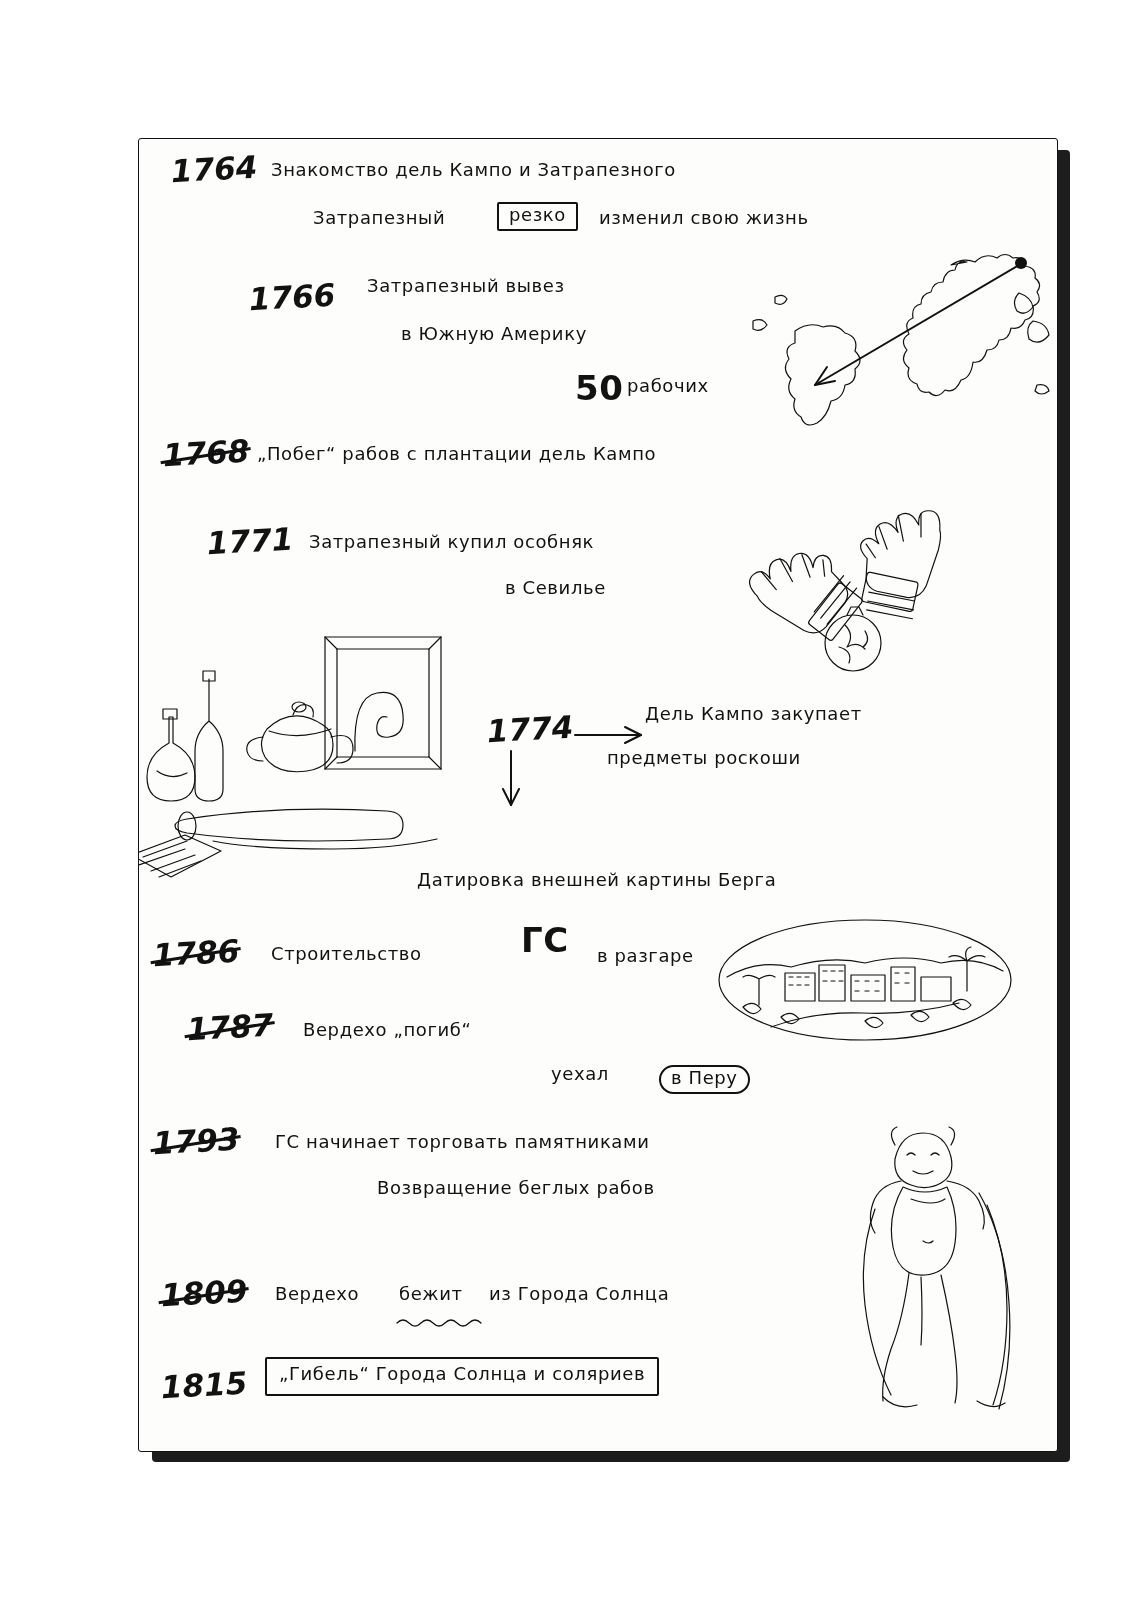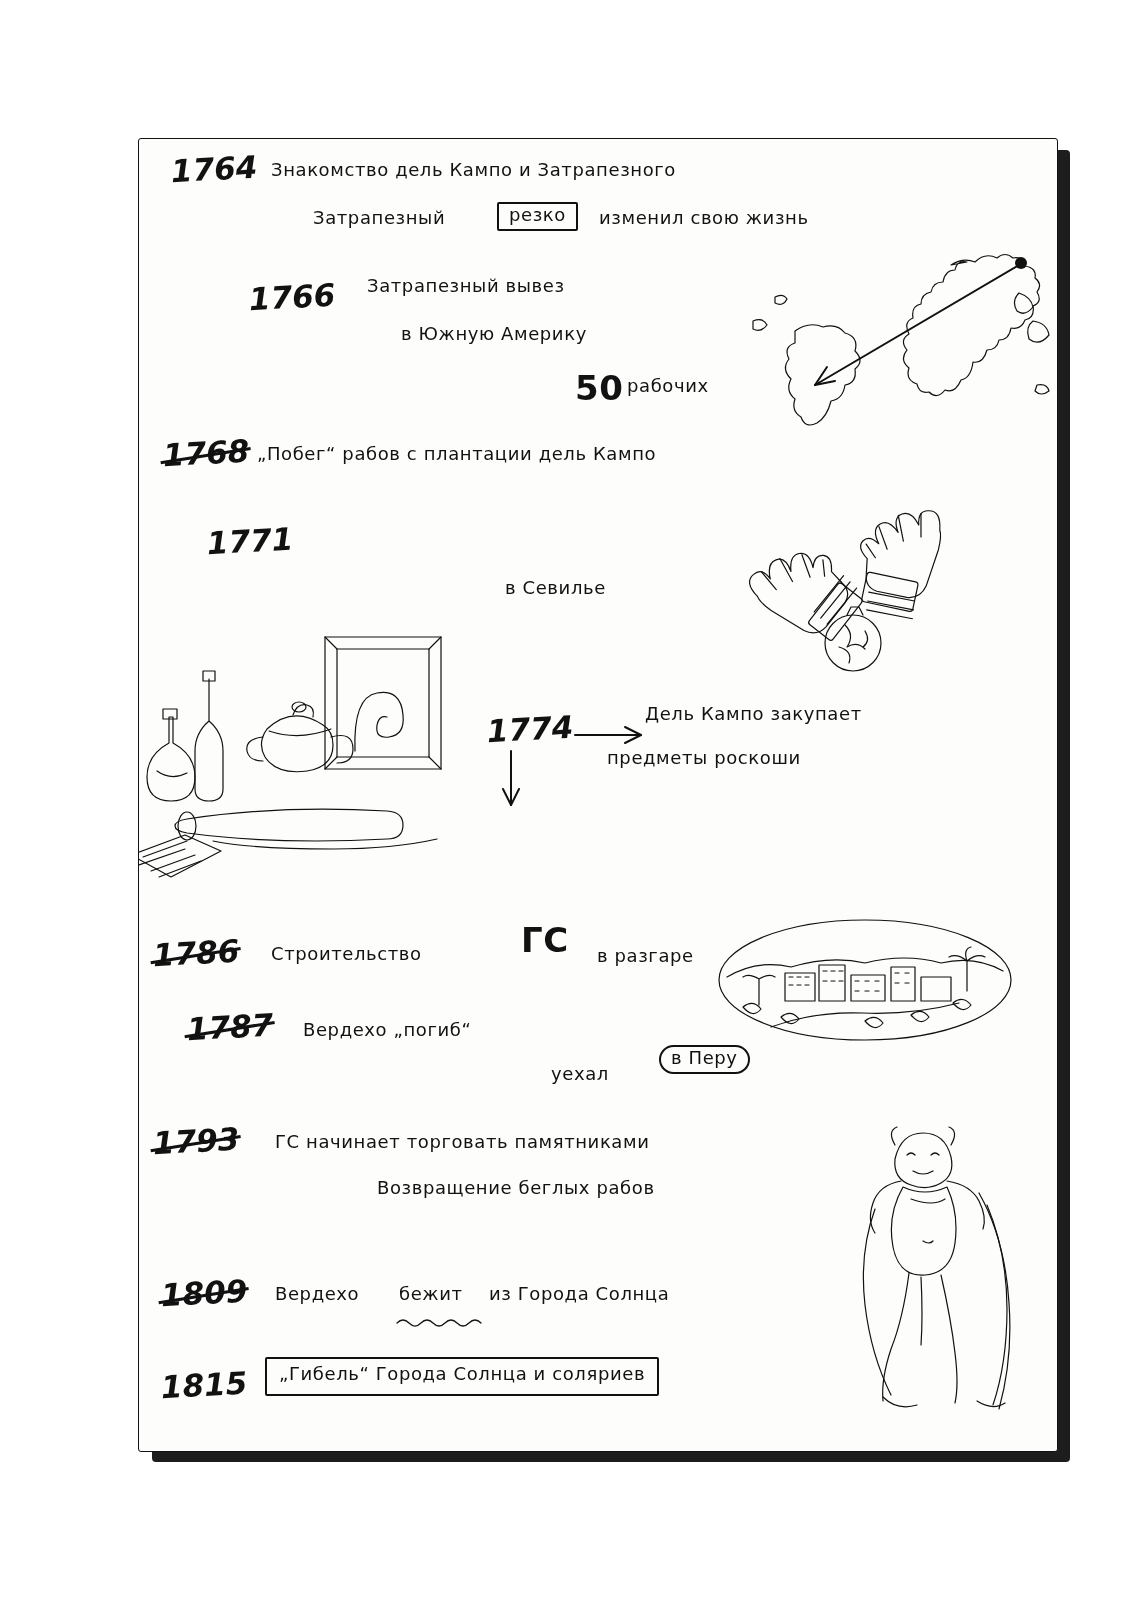--- a/index.html
+++ b/index.html
@@ -118,20 +118,21 @@
       <circle class="ink-fill" cx="284" cy="28" r="6"></circle>
       <path class="ink" d="M282 30 L78 150"></path>
       <path class="ink" d="M78 150 L98 146 M78 150 L90 132"></path>
     </svg>
   </div>
 
   <div class="hw year strike-year" style="left:24px; top:298px;">1768</div>
   <div class="hw body-txt" style="left:118px; top:306px;">„Побег“ рабов  с  плантации  дель   Кампо</div>
 
   <div class="hw year" style="left:68px; top:386px;">1771</div>
+  <div class="hw body-txt" style="left:170px; top:394px;">Затрапезный  купил   особняк</div>
   <div class="hw body-txt" style="left:366px; top:440px;">в   Севилье</div>
 
   <div class="art" style="left:596px; top:358px;">
     <svg width="230" height="180" viewBox="0 0 230 180">
       <g transform="rotate(-20 115 70)">
 
         <path class="ink-thin" d="M18 66 q-8 -18 4 -22 q10 -4 14 10 q2 -16 12 -16 q10 0 10 16 q4 -16 14 -14 q10 2 8 18 q6 -12 14 -8 q8 4 2 18 l6 14 q6 12 -4 20 l-26 16 q-12 6 -22 -4 l-24 -30 q-8 -12 -8 -18 z"></path>
         <path class="ink-thin" d="M30 44 l8 22 M52 38 l4 26 M74 42 l0 24 M92 54 l-4 16"></path>
 
         <rect class="ink-thin" x="60" y="92" width="52" height="30" rx="3" transform="rotate(-32 86 107)"></rect>
@@ -190,20 +191,21 @@
   </div>
   <div class="art" style="left:352px; top:608px;">
     <svg width="40" height="72" viewBox="0 0 40 72">
       <path class="ink" d="M20 4 L20 58"></path>
       <path class="ink" d="M20 58 L12 42 M20 58 L28 42"></path>
     </svg>
   </div>
 
   <div class="hw body-txt" style="left:506px; top:566px;">Дель   Кампо  закупает</div>
   <div class="hw body-txt" style="left:468px; top:610px;">предметы  роскоши</div>
+  <div class="hw body-txt" style="left:278px; top:732px;">Датировка  внешней  картины  Берга</div>
 
   <div class="hw year strike-year" style="left:14px; top:798px;">1786</div>
   <div class="hw body-txt" style="left:132px; top:806px;">Строительство</div>
   <div class="hw body-txt big" style="left:382px; top:784px;">ГС</div>
   <div class="hw body-txt" style="left:458px; top:808px;">в  разгаре</div>
 
   <div class="art" style="left:576px; top:776px;">
     <svg width="300" height="130" viewBox="0 0 300 130">
       <ellipse class="ink-thin" cx="150" cy="65" rx="146" ry="60"></ellipse>
 
@@ -224,21 +226,21 @@
 
       <path class="ink-thin" d="M56 112 q44 -16 92 -14 q50 2 96 -10"></path>
 
       <path class="ink-thin" d="M28 92 q10 -8 18 2 q-8 10 -18 -2 z M66 102 q10 -8 18 2 q-8 10 -18 -2 z M196 100 q10 -8 18 2 q-8 10 -18 -2 z M238 88 q10 -8 18 2 q-8 10 -18 -2 z M150 106 q10 -8 18 2 q-8 10 -18 -2 z"></path>
     </svg>
   </div>
 
   <div class="hw year strike-year" style="left:48px; top:872px;">1787</div>
   <div class="hw body-txt" style="left:164px; top:882px;">Вердехо „погиб“</div>
   <div class="hw body-txt" style="left:412px; top:926px;">уехал</div>
-  <div class="hw body-txt boxed" style="left:520px; top:906px;border-radius:17px;">в  Перу</div>
+  <div class="hw body-txt boxed" style="left:520px; top:926px;border-radius:17px;">в  Перу</div>
 
   <div class="hw year strike-year" style="left:14px; top:986px;">1793</div>
   <div class="hw body-txt" style="left:136px; top:994px;">ГС  начинает  торговать  памятниками</div>
   <div class="hw body-txt" style="left:238px; top:1040px;">Возвращение   беглых   рабов</div>
 
   <div class="art" style="left:698px; top:986px;">
     <svg width="200" height="300" viewBox="0 0 200 300">
 
       <path class="ink-thin" d="M58 34 q6 -26 28 -26 q22 0 28 24 q4 18 -10 26 q-14 8 -30 2 q-18 -6 -16 -26 z"></path>
       <path class="ink-thin" d="M70 30 q4 -4 8 0 M94 30 q4 -4 8 0 M76 46 q10 6 20 0"></path>

